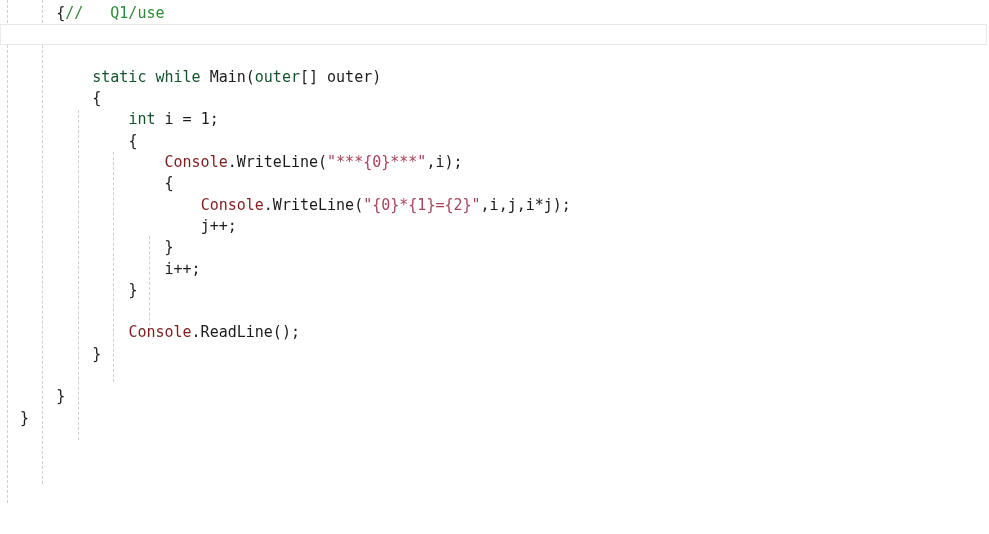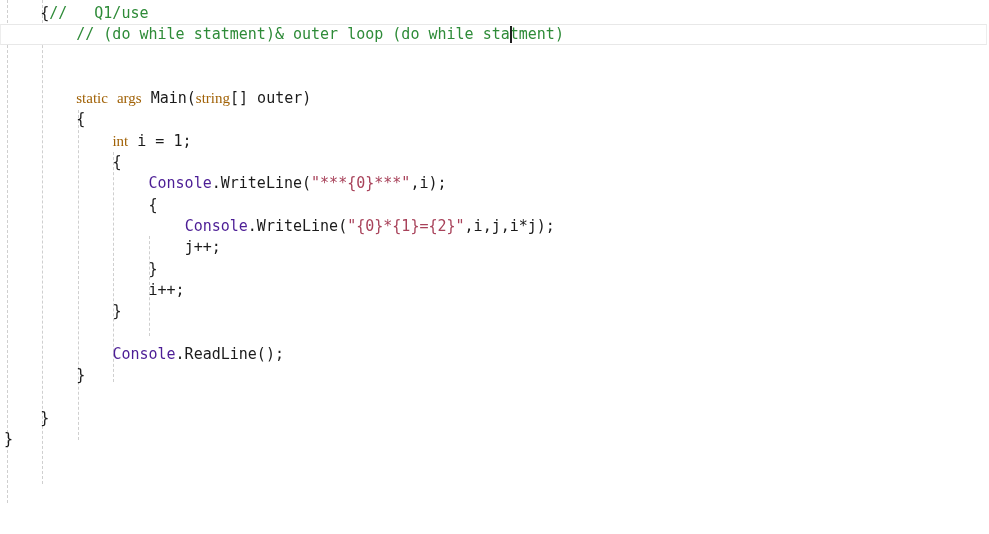--- a/index.html
+++ b/index.html
@@ -60,23 +60,23 @@
     height: 21.3px;
     line-height: 21.3px;
     font-size: 15px;
     white-space: pre;
     color: #1b1b1b;
     letter-spacing: 0px;
   }
 
   
   .tok-plain   { color: #1b1b1b; }
-  .tok-keyword { color: #a16207; font-family: Liberation Serif, serif; }
+  .tok-keyword { color: #14532d; }
   .tok-comment { color: #2e8b38; }
-  .tok-type    { color: #4c1d95; }
+  .tok-type    { color: #7f1d1d; }
   .tok-string  { color: #a8425a; }
   .tok-number  { color: #1b1b1b; }
 
   
   .caret {
     position: absolute;
     width: 1.5px;
     height: 17px;
     background: #202020;
     top: 2px;
@@ -90,26 +90,25 @@
   <div class="indent-guides">
       <div class="indent-guide" style="left: 7px; top: 0px; height: 503px;"></div>
       <div class="indent-guide" style="left: 42px; top: 0px; height: 484px;"></div>
       <div class="indent-guide" style="left: 78px; top: 110px; height: 330px;"></div>
       <div class="indent-guide" style="left: 113px; top: 152px; height: 230px;"></div>
       <div class="indent-guide" style="left: 149px; top: 236px; height: 100px;"></div>
     </div>
 
   <div class="current-line" style="top: 24.3px;"></div>
 
-  <div class="code-area" style="padding-left: 4px;">
+  <div class="code-area" style="padding-left: 20px;">
       <div class="code-line"><span class="tok-plain">    </span><span class="tok-plain">{</span><span class="tok-comment">//   Q1/use</span></div>
-      <div class="code-line"><span class="tok-plain">        </span><span class="tok-comment">// (do while statment)&amp; outer loop (do while statment)</span><span class="caret" style="left: 506.32px;"></span></div>
       <div class="code-line">&nbsp;</div>
       <div class="code-line">&nbsp;</div>
-      <div class="code-line"><span class="tok-plain">        </span><span class="tok-keyword">static</span><span class="tok-plain"> </span><span class="tok-keyword">args</span><span class="tok-plain"> Main(</span><span class="tok-keyword">string</span><span class="tok-plain">[] outer)</span></div>
+      <div class="code-line"><span class="tok-plain">        </span><span class="tok-keyword">static</span><span class="tok-plain"> </span><span class="tok-keyword">while</span><span class="tok-plain"> Main(</span><span class="tok-keyword">outer</span><span class="tok-plain">[] outer)</span></div>
       <div class="code-line"><span class="tok-plain">        </span><span class="tok-plain">{</span></div>
       <div class="code-line"><span class="tok-plain">            </span><span class="tok-keyword">int</span><span class="tok-plain"> i = </span><span class="tok-number">1</span><span class="tok-plain">;</span></div>
       <div class="code-line"><span class="tok-plain">            </span><span class="tok-plain">{</span></div>
       <div class="code-line"><span class="tok-plain">                </span><span class="tok-type">Console</span><span class="tok-plain">.WriteLine(</span><span class="tok-string">"***{0}***"</span><span class="tok-plain">,i);</span></div>
       <div class="code-line"><span class="tok-plain">                </span><span class="tok-plain">{</span></div>
       <div class="code-line"><span class="tok-plain">                    </span><span class="tok-type">Console</span><span class="tok-plain">.WriteLine(</span><span class="tok-string">"{0}*{1}={2}"</span><span class="tok-plain">,i,j,i*j);</span></div>
       <div class="code-line"><span class="tok-plain">                    </span><span class="tok-plain">j++;</span></div>
       <div class="code-line"><span class="tok-plain">                </span><span class="tok-plain">}</span></div>
       <div class="code-line"><span class="tok-plain">                </span><span class="tok-plain">i++;</span></div>
       <div class="code-line"><span class="tok-plain">            </span><span class="tok-plain">}</span></div>

